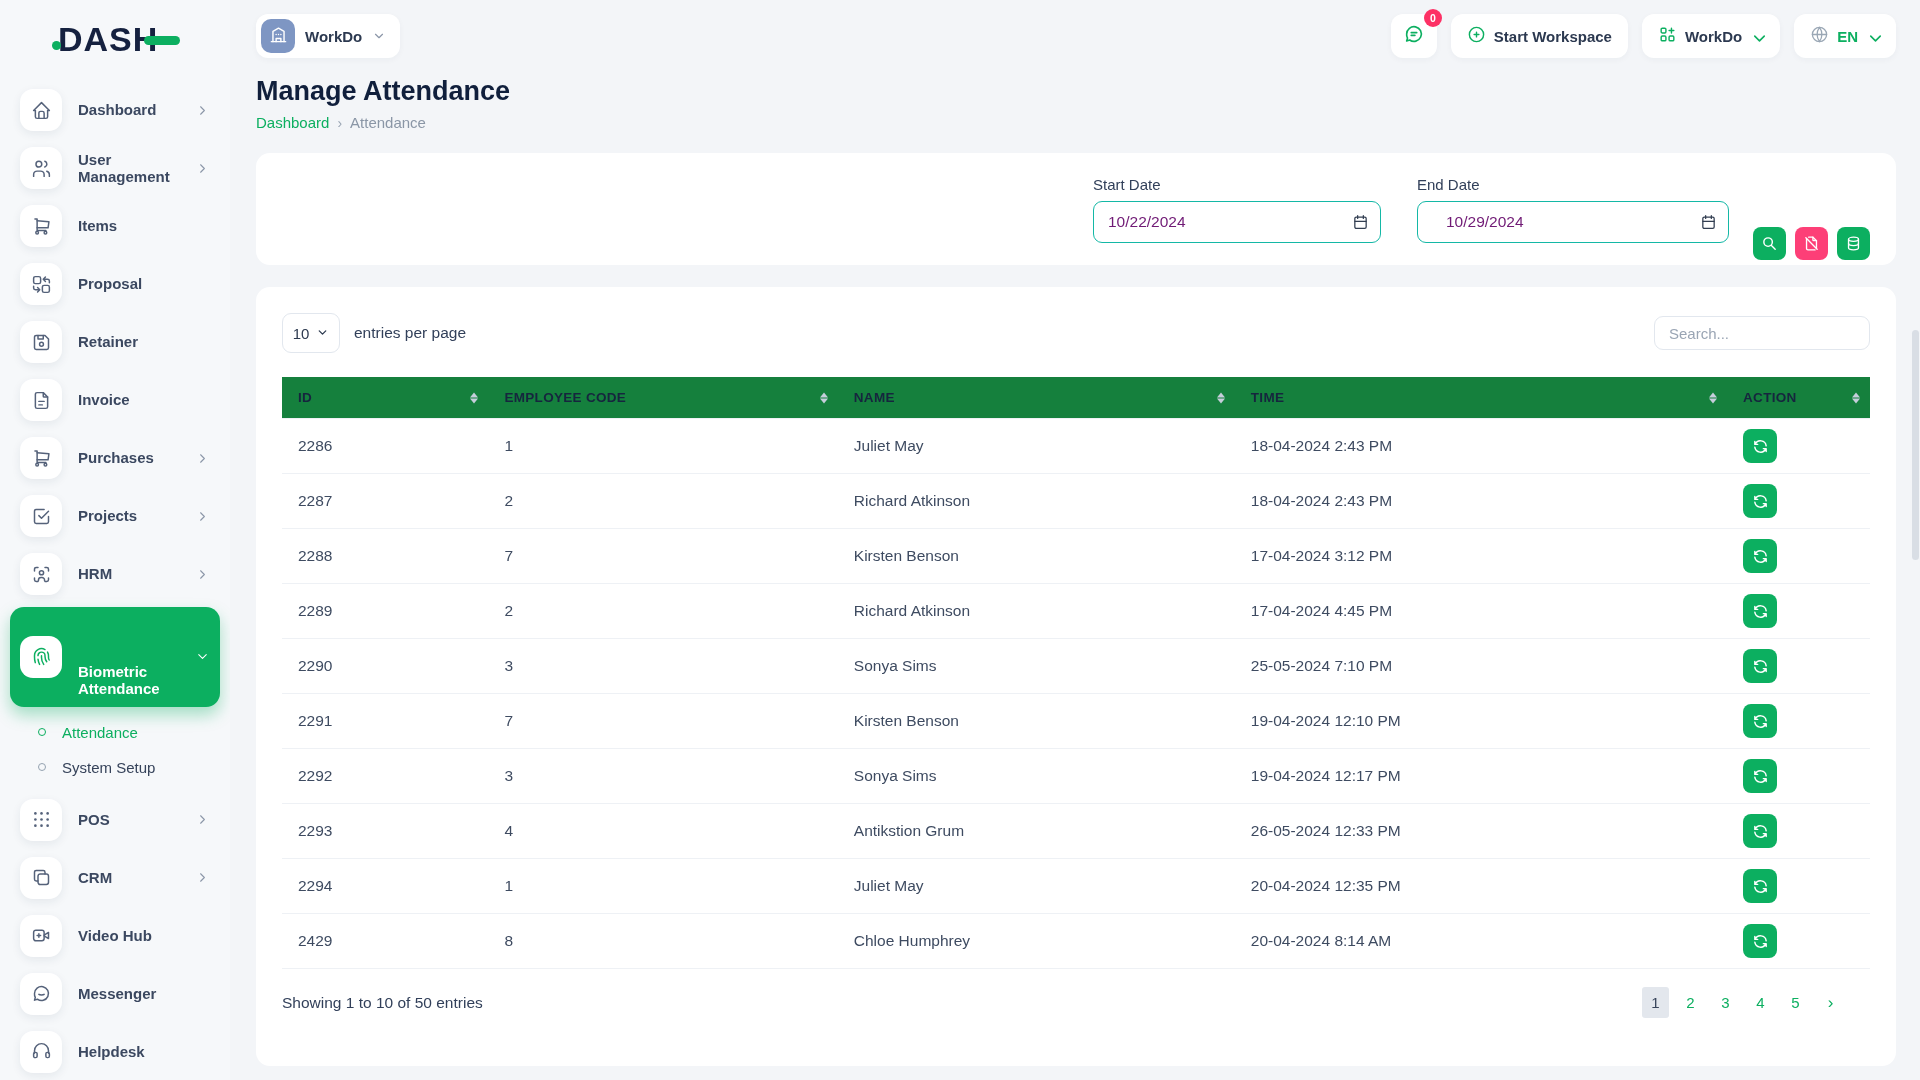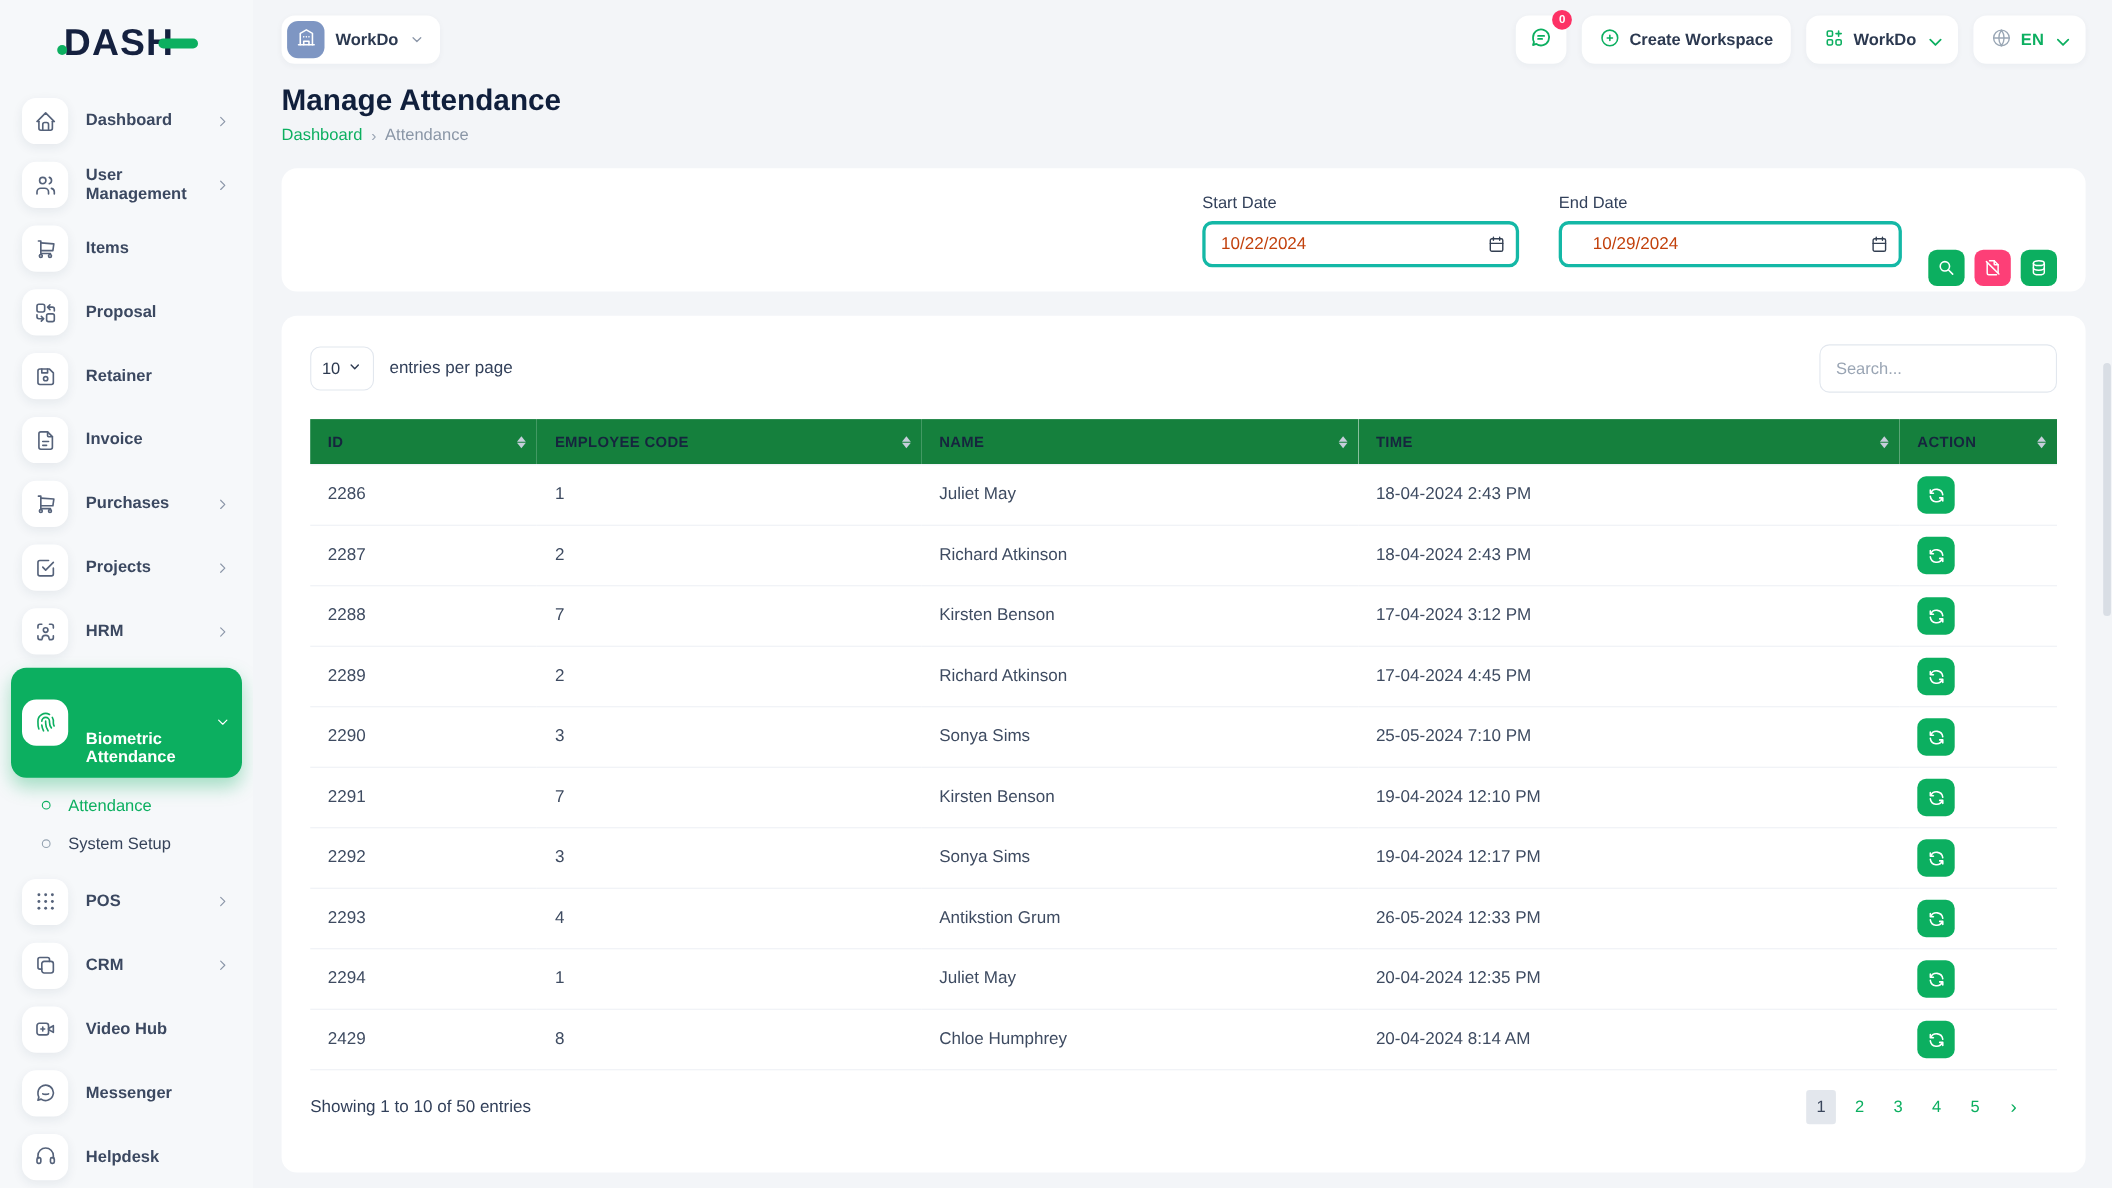--- a/index.html
+++ b/index.html
@@ -55,37 +55,37 @@
   .breadcrumb { margin-top:7px; display:flex; align-items:center; gap:8px; font-size:15px; }
   .crumb-link { color:#0CAF60; cursor:pointer; }
   .crumb-sep { color:#9aa5b4; font-size:14px; }
   .crumb-current { color:#8a96a6; }
 
   .card { background:#ffffff; border-radius:14px; }
   .filter-card { margin-top:22px; height:112px; display:flex; align-items:center; justify-content:flex-end; padding:0 26px; gap:36px; }
   .fgroup { display:flex; flex-direction:column; }
   .flabel { font-size:15px; color:#32405a; margin-bottom:8px; }
   .date-wrap { position:relative; }
-  .date-input { height:42px; border:3px solid #14b8a6; border-radius:9px; padding:0 36px 0 14px; font-size:15.5px; color:#c2410c; font-family:inherit; background:#ffffff; outline:none; }
+  .date-input { height:42px; border:1px solid #14b8a6; border-radius:9px; padding:0 36px 0 14px; font-size:15.5px; color:#701a75; font-family:inherit; background:#ffffff; outline:none; }
   .date-start { width:288px; }
   .date-end { width:312px;padding-left:28px; }
   .cal-ico { position:absolute; right:12px; top:50%; transform:translateY(-50%); width:17px; height:17px; color:#333f52; }
   .cal-ico svg { width:17px; height:17px; }
   .fbtns { display:flex; gap:9px; align-self:flex-end; margin-bottom:5px; margin-left:-12px; }
   .sq-btn { width:33px; height:33px; border-radius:8px; border:none; display:flex; align-items:center; justify-content:center; cursor:pointer; color:#ffffff; }
   .sq-btn svg { width:17px; height:17px; }
   .btn-green { background:#0CAF60; }
   .btn-pink { background:#fd3f77; }
 
   .table-card { margin-top:22px; flex:1; margin-bottom:14px; padding:26px 26px 18px 26px; display:flex; flex-direction:column; }
   .controls { display:flex; align-items:center; }
   .select-box { width:58px; height:40px; border:1px solid #e2e7ee; border-radius:9px; display:flex; align-items:center; justify-content:center; gap:7px; font-size:15px; color:#2d3a50; cursor:pointer; background:#fff; }
   .select-box svg { width:13px; height:13px; color:#2d3a50; }
   .controls-label { margin-left:14px; font-size:15.5px; color:#32405a; }
-  .search-input { margin-left:auto; width:216px; height:44px; border:1px solid #e2e7ee; border-radius:9px; padding:0 14px; font-size:15px; color:#2d3a50; font-family:inherit; outline:none; background:#fff; }
+  .search-input { margin-left:auto; width:216px; height:34px; border:1px solid #e2e7ee; border-radius:9px; padding:0 14px; font-size:15px; color:#2d3a50; font-family:inherit; outline:none; background:#fff; }
   .search-input::placeholder { color:#9aa5b4; }
 
   table { width:100%; border-collapse:collapse; margin-top:24px; table-layout:fixed; }
   thead th { background:#15803d; text-align:left; font-size:13.5px; font-weight:700; color:#16253e; letter-spacing:0.3px; padding:13px 14px 13px 16px; position:relative; cursor:pointer; }
   .sort { position:absolute; right:10px; top:50%; transform:translateY(-50%); display:flex; flex-direction:column; gap:1px; }
   .sort i { display:block; width:0; height:0; border-left:4px solid transparent; border-right:4px solid transparent; }
   .sort .up { border-bottom:5px solid #c6cedb; }
   .sort .dn { border-top:5px solid #c6cedb; }
   tbody td { font-size:15.5px; color:#3e4b61; padding:10px 14px 10px 16px; border-bottom:1px solid #eef1f5; height:53px; }
   tbody tr:first-child td { border-top:1px solid #eef1f5; }
@@ -365,21 +365,21 @@
                 <path d="M4 12a8 8 0 1 1 3.3 6.5L4 19.6l.9-3.1A8 8 0 0 1 4 12"></path>
                 <path d="M9 10.5h6M9 13.5h4"></path>
               </svg></span>
           <span class="badge">0</span>
         </div>
         <div class="pill txt-btn">
           <span><svg viewBox="0 0 24 24" fill="none" stroke="currentColor" stroke-width="1.8" stroke-linecap="round" stroke-linejoin="round">
                 <circle cx="12" cy="12" r="9"></circle>
                 <path d="M9 12h6M12 9v6"></path>
               </svg></span>
-          <span>Create Workspace</span>
+          <span>Start Workspace</span>
         </div>
         <div class="pill txt-btn">
           <span><svg viewBox="0 0 24 24" fill="none" stroke="currentColor" stroke-width="1.8" stroke-linecap="round" stroke-linejoin="round">
                 <rect x="4" y="4" width="6" height="6" rx="1.5"></rect>
                 <rect x="4" y="14" width="6" height="6" rx="1.5"></rect>
                 <rect x="14" y="14" width="6" height="6" rx="1.5"></rect>
                 <path d="M14 7h6M17 4v6"></path>
               </svg></span>
           <span>WorkDo</span>
           <span class="small-chev"><svg viewBox="0 0 24 24" fill="none" stroke="currentColor" stroke-width="2" stroke-linecap="round" stroke-linejoin="round">

